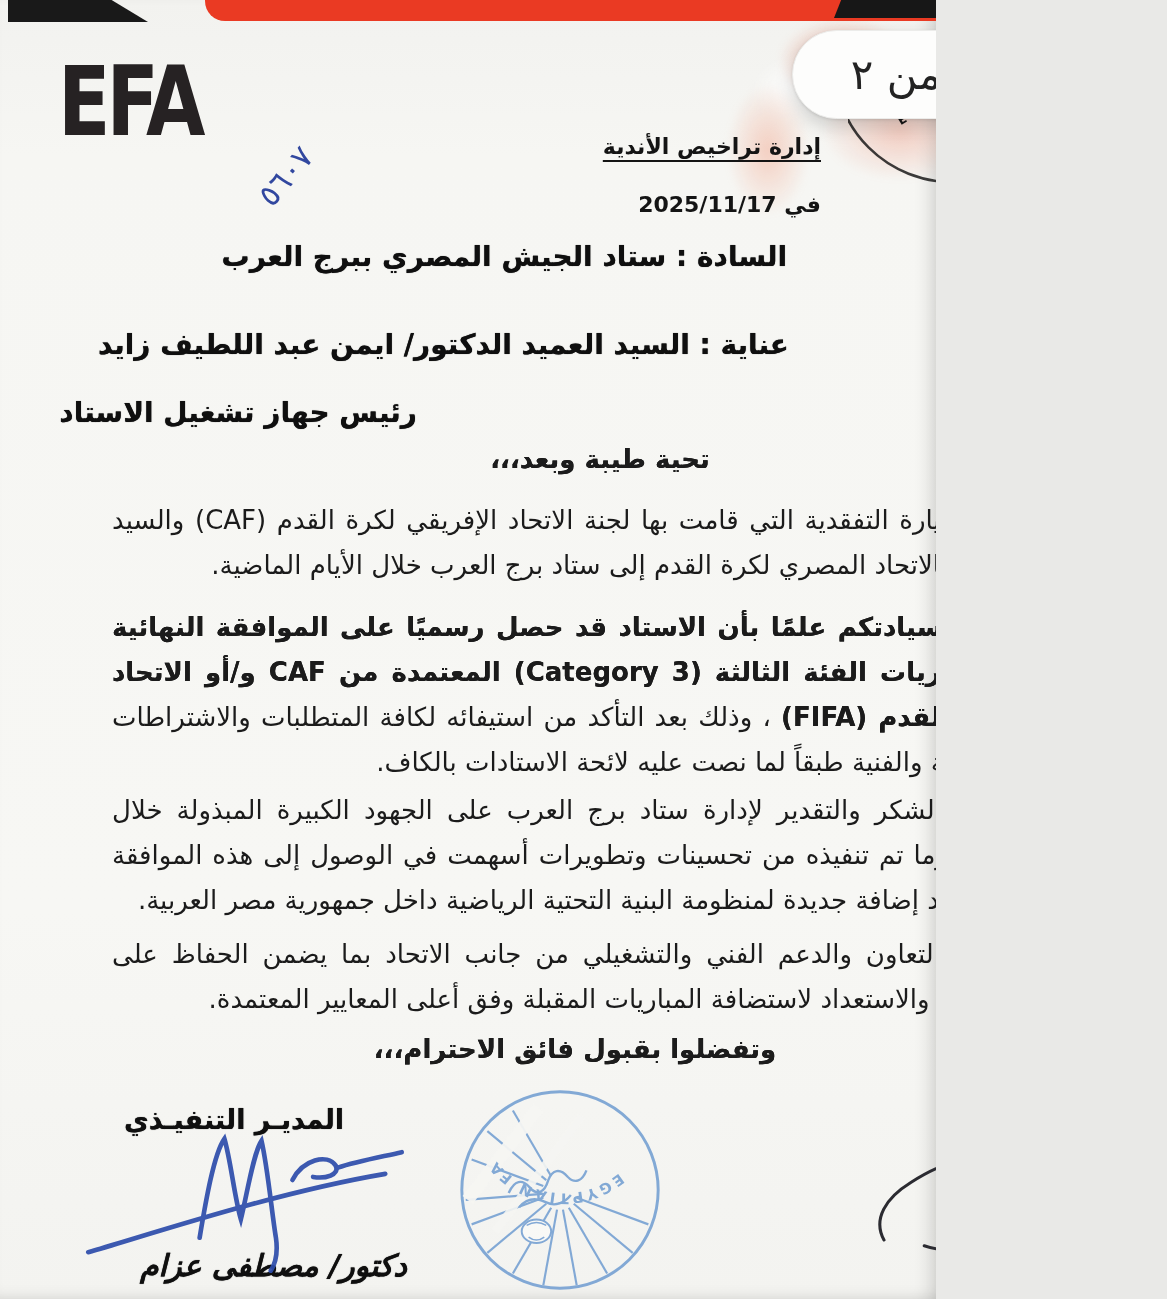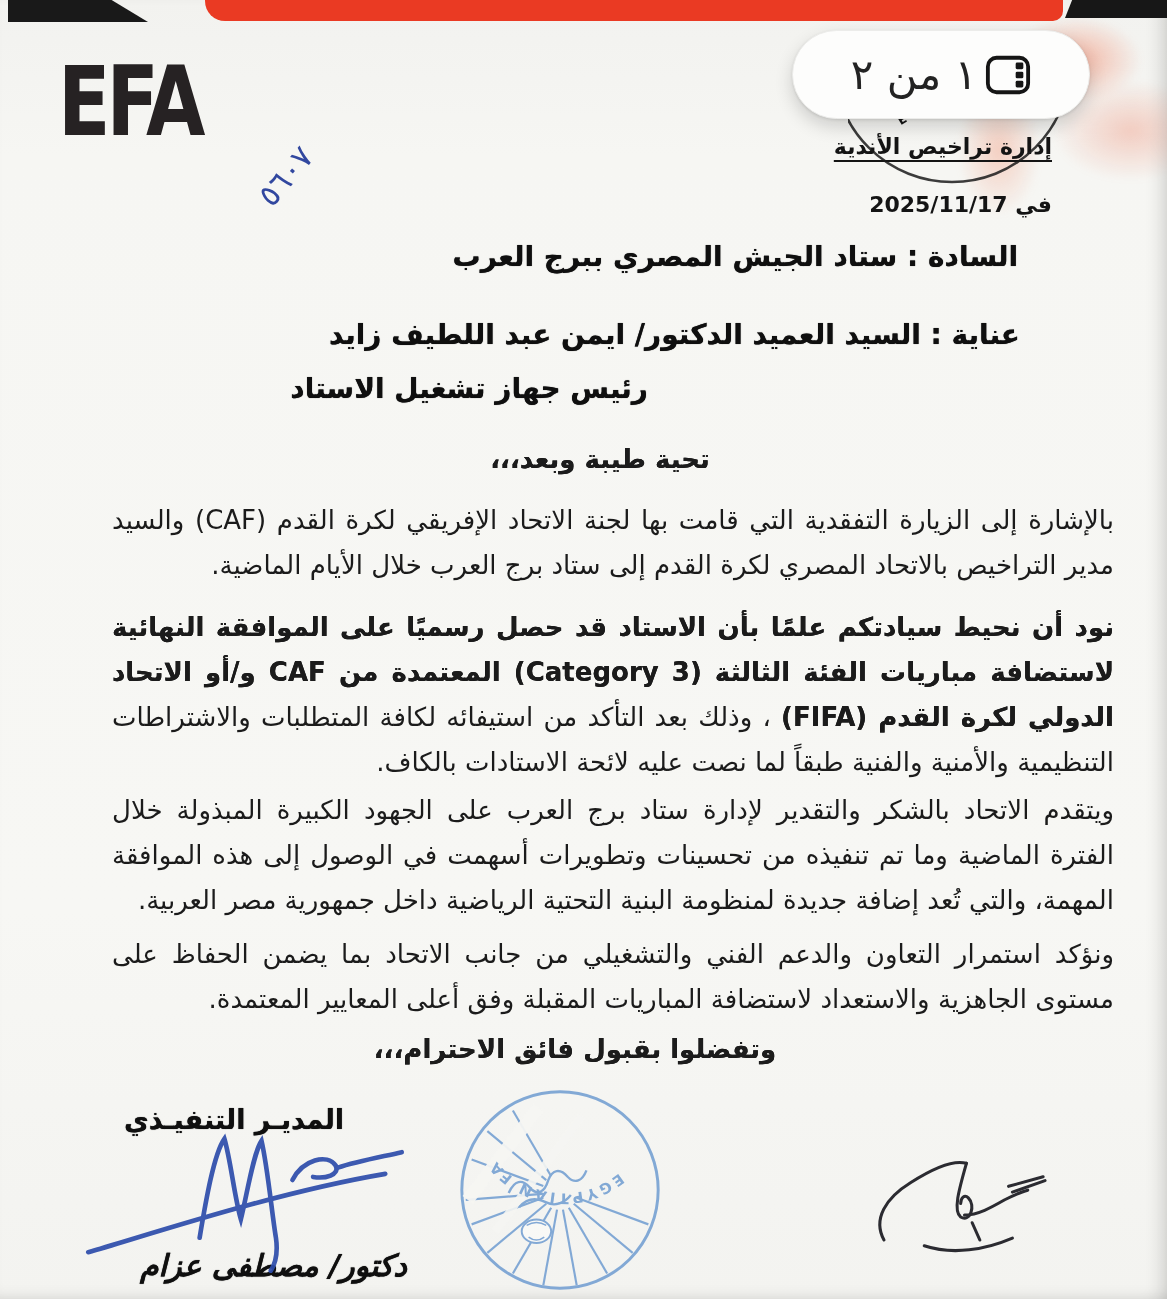--- a/index.html
+++ b/index.html
@@ -1,17 +1,17 @@
 <!DOCTYPE html>
 <html lang="ar"><head>
 <meta charset="utf-8">
 <style>
   html,body{margin:0;padding:0;background:#e9e9e7;}
   .page{
-    position:relative;width:1167px;height:1299px;overflow:hidden;
+    position:relative;width:936px;height:1299px;overflow:hidden;
     background:linear-gradient(180deg,#f2f2ef 0%,#f6f6f3 12%,#f7f7f4 70%,#f3f3f0 100%);
     box-shadow:inset -16px 0 20px -14px rgba(0,0,0,.20), inset 0 -12px 14px -10px rgba(0,0,0,.10);
     font-family:"DejaVu Sans",sans-serif;color:#1c1c1c;
   }
   .abs{position:absolute;}
   .ar{direction:rtl;}
 
   
   .bar-black-left{left:8px;top:0;width:140px;height:22px;background:#191919;
     clip-path:polygon(0 0,74% 0,100% 100%,0 100%);z-index:2;}
@@ -41,22 +41,22 @@
 
   .dept{right:115px;top:134px;font-size:22px;font-weight:700;z-index:2;color:#141414;
     text-decoration:underline;text-underline-offset:6px;text-decoration-thickness:2px;}
   .dateline{right:115px;top:192px;font-size:22px;font-weight:700;color:#141414;z-index:2;}
 
   .ref-blue{left:252px;top:158px;font-size:31px;letter-spacing:8px;color:#31479f;
     transform:rotate(-50deg);transform-origin:center;z-index:2;}
 
   .addr{font-size:28px;font-weight:700;color:#0f0f0f;text-shadow:0 0 .7px #0f0f0f;white-space:nowrap;}
   .addr1{right:149px;top:240px;}
-  .addr2{right:147px;top:318px;}
-  .addr3{right:519px;top:372px;}
+  .addr2{right:147px;top:328px;}
+  .addr3{right:519px;top:396px;}
 
   .greet{left:400px;top:444px;width:400px;text-align:center;font-size:26px;font-weight:700;
     text-shadow:0 0 .4px #111;}
 
   .body-p{left:112px;width:1002px;direction:rtl;text-align:justify;text-align-last:right;
     font-size:26px;line-height:45px;color:#1b1b1b;}
   .p1{top:498px;} .p2{top:605px;} .p3{top:788px;} .p4{top:932px;}
   .lead-bold{font-weight:700;text-shadow:0 0 .6px #111;}
 
   .closing{left:340px;top:1034px;width:470px;text-align:center;font-size:26px;font-weight:700;

